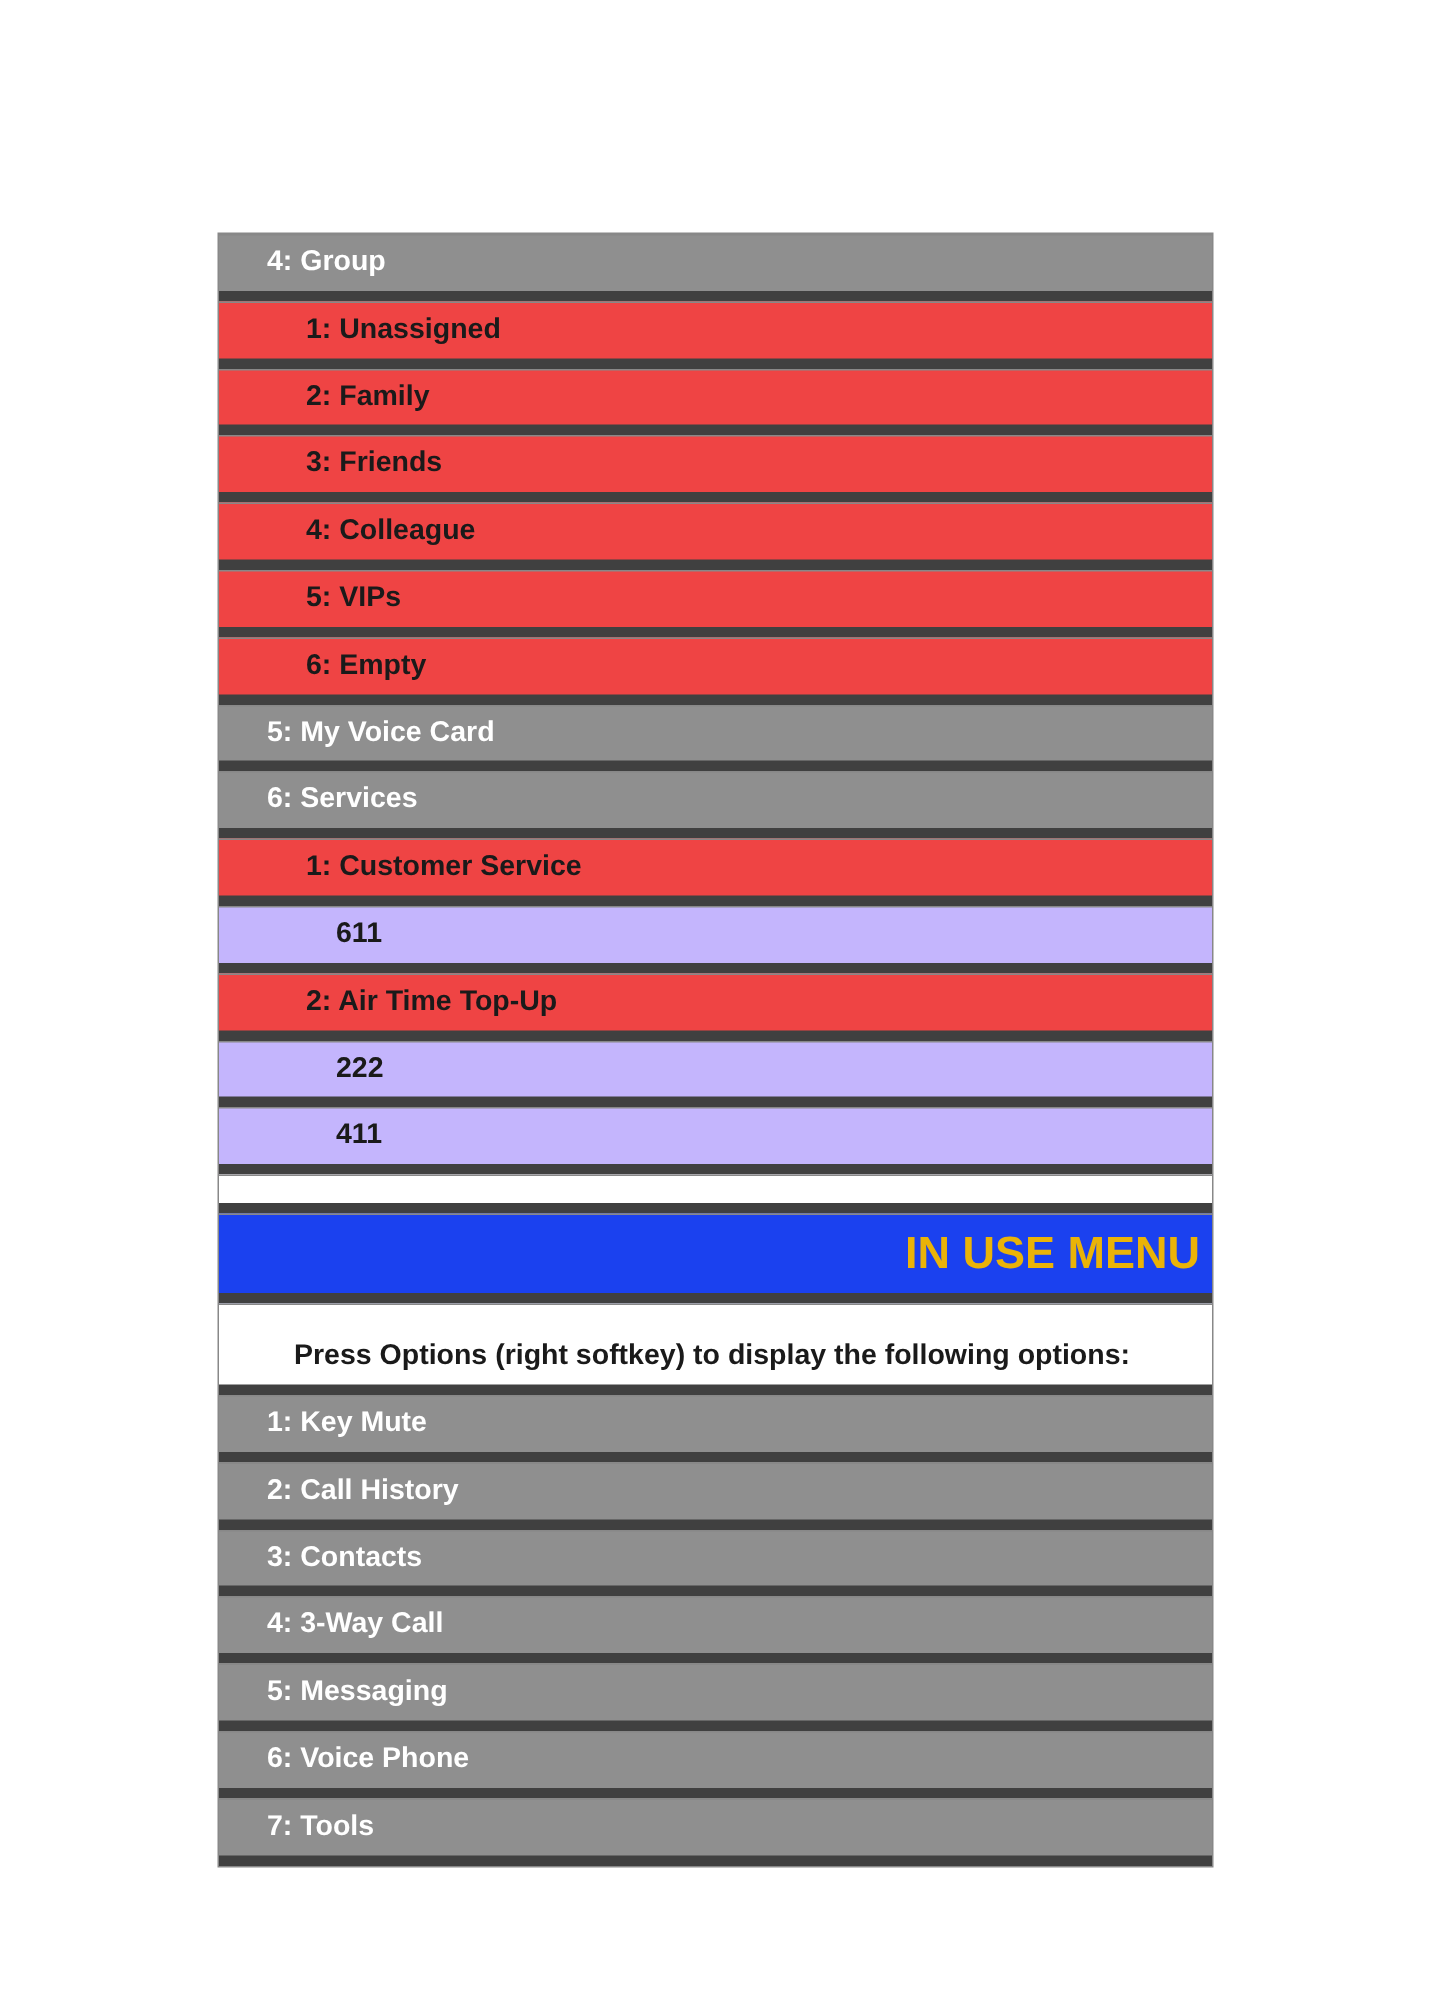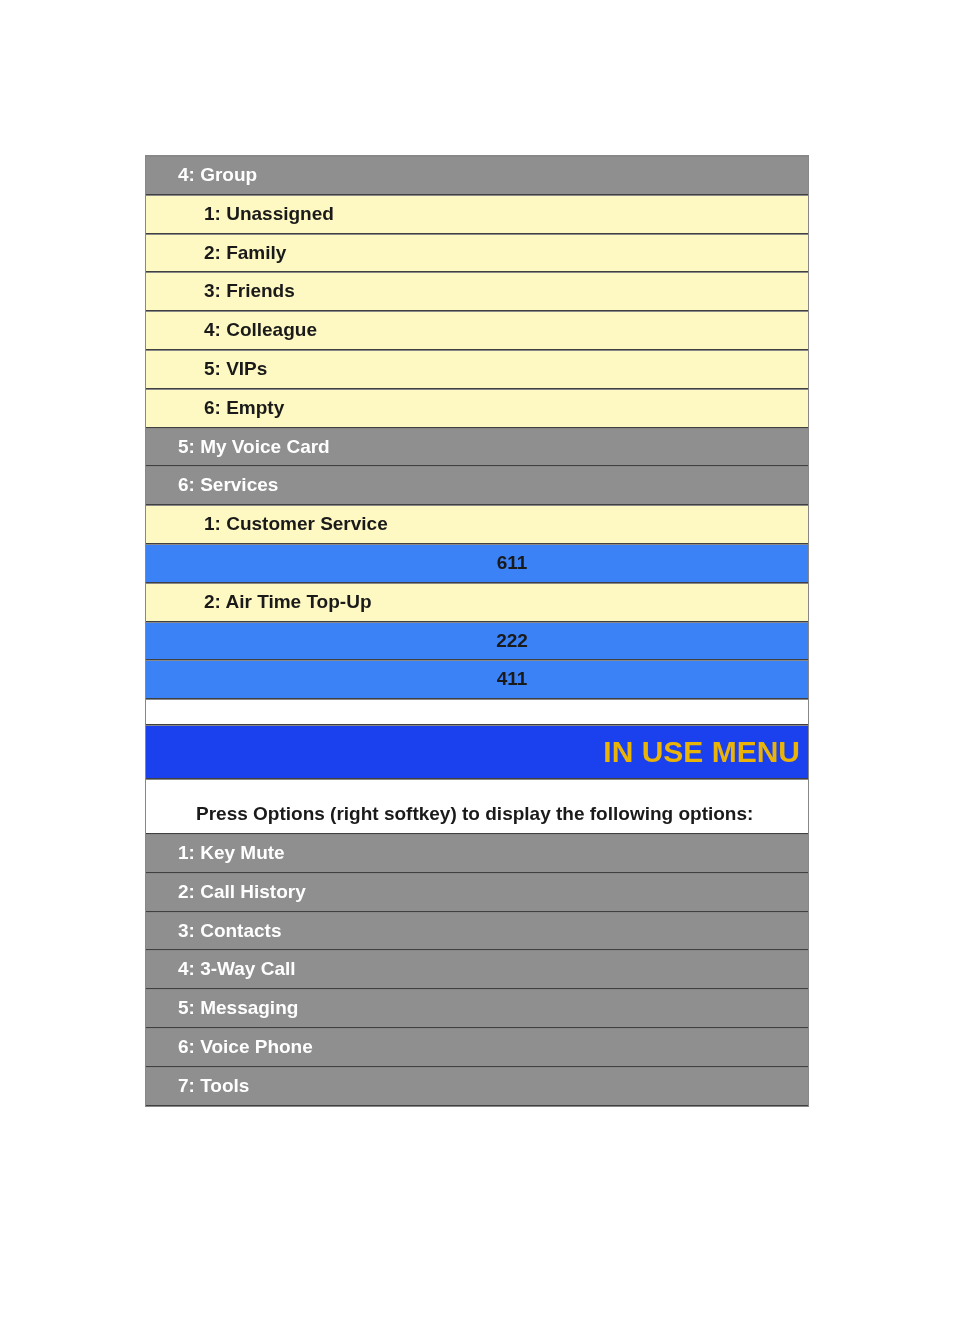--- a/index.html
+++ b/index.html
@@ -14,40 +14,39 @@
       height: 1336px;
       padding: 155px 145px 0 145px;
     }
     .menu-table {
       width: 100%;
       border-collapse: collapse;
       border: 1px solid #888;
     }
     .row {
       border-top: 1px solid #888;
-      border-bottom: 1px solid #404040;
+      border-bottom: 7px solid #404040;
       font-weight: 600;
       font-size: 19px;
       line-height: 1.2;
     }
     .row-level1-dark {
       background: #8f8f8f;
       color: #ffffff;
       padding: 7px 8px 7px 32px;
     }
     .row-level2-light {
-      background: #fef9c3;
+      background: #ef4444;
       color: #1a1a1a;
       padding: 7px 8px 7px 58px;
     }
     .row-level3-white {
-      background: #3b82f6;
+      background: #c4b5fd;
       color: #1a1a1a;
       padding: 7px 8px 7px 78px;
-      text-align: center;
     }
     .row-blank {
       background: #ffffff;
       height: 26px;
     }
     .row-header-blue {
       background: #1b41ef;
       color: #eab308;
       font-weight: 700;
       font-size: 30px;

